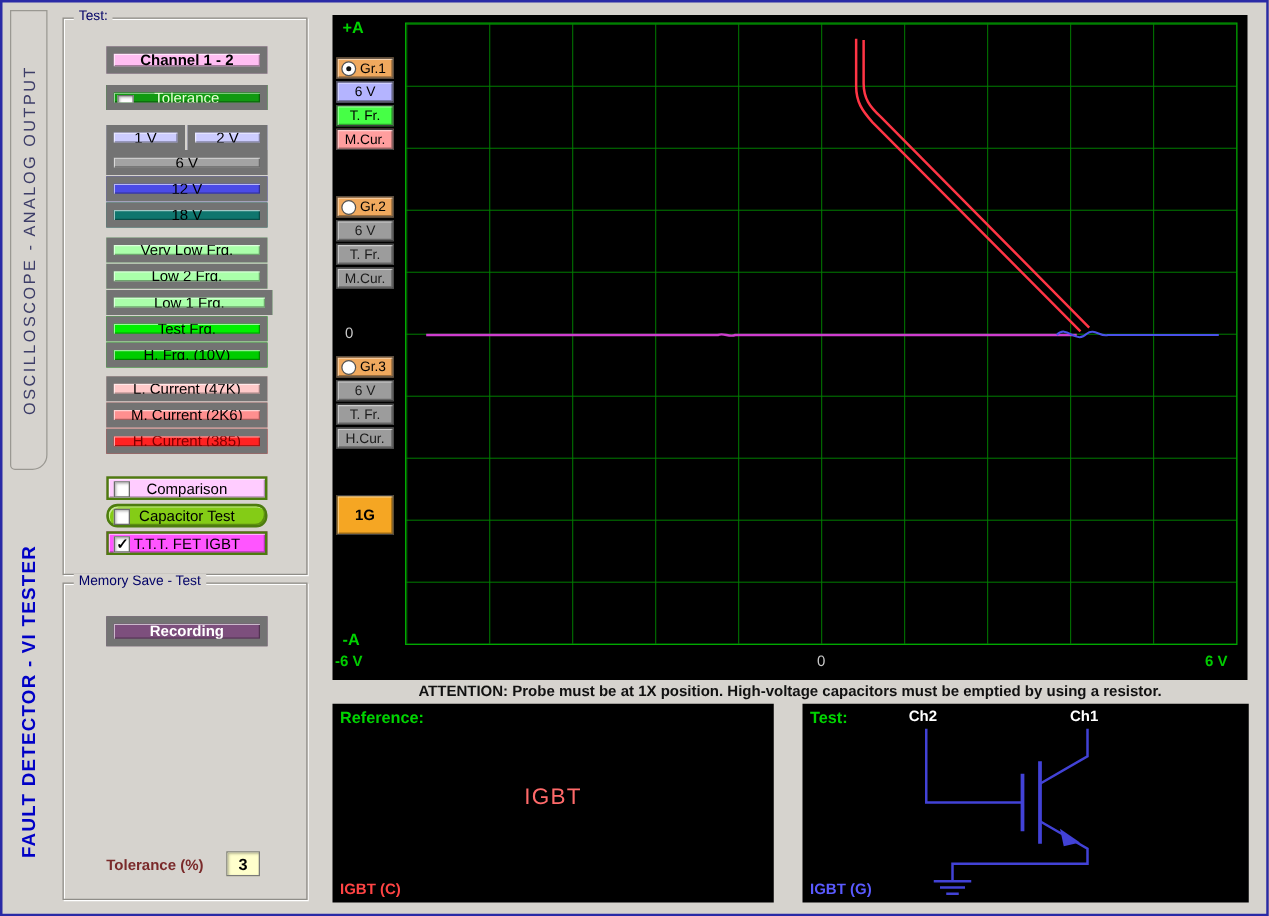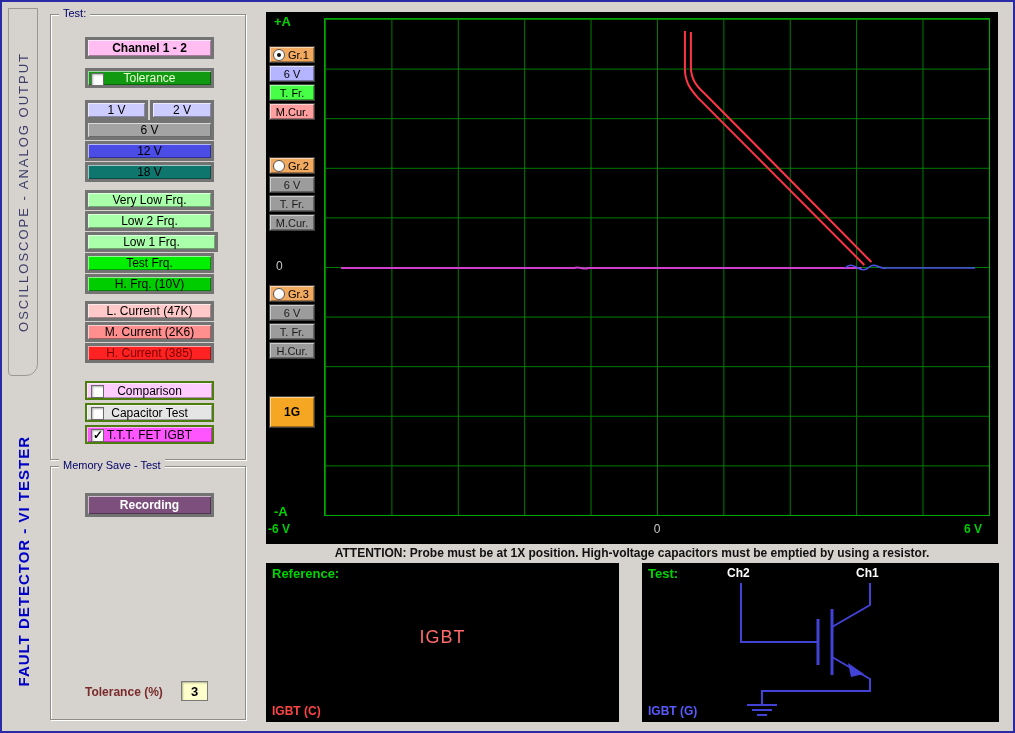--- a/index.html
+++ b/index.html
@@ -19,42 +19,42 @@
 
   
   .groupbox { position:absolute; border:1px solid #8f8d88; box-shadow:inset 1px 1px 0 #ffffff, 1px 1px 0 #ffffff; }
   #test-group  { left:48px; top:12px;  width:196px; height:446px; }
   #memory-group{ left:48px; top:464px; width:196px; height:254px; }
   .legend { position:absolute; top:-8px; left:8px; background:#d6d3ce; padding:0 4px;
     font-size:11px; color:#000066; }
 
   
   .btn { position:absolute; display:flex; align-items:center; justify-content:center;
-    color:#000; border:3px solid #737373; cursor:default; overflow:hidden;
+    color:#000; border:6px solid #737373; cursor:default; overflow:hidden;
     box-shadow:inset 1px 1px 0 rgba(255,255,255,.6), inset -1px -1px 0 rgba(0,0,0,.35); }
   .channel   { background:#ffbdf2; font-weight:bold; }
   .automatic { background:#119a11; color:#eaffd8; }
   .v12 { background:#ccccff; }
   .v6  { background:#a3a3a3; }
   .v12v{ background:#4b4be6; }
   .v18v{ background:#0f766e; }
   .freq-l { background:#aaffaa; }
   .freq-t { background:#00f000; }
   .freq-h { background:#00cd00; }
   .cur-l { background:#ffc9c9; }
   .cur-m { background:#ff8f8f; }
   .cur-h { background:#ff2222; color:#7d0000; }
   .recording { background:#7d4f7d; color:#fff; font-weight:bold; }
 
   
   .checkrow { position:absolute; left:34px; width:129px; height:19px;
     border:2px solid #4d7c0f; display:flex; align-items:center; justify-content:center;
     box-shadow:inset 1px 1px 0 rgba(255,255,255,.55), inset -1px -1px 0 rgba(0,0,0,.3); }
   .row-comparison { background:#ffccff; }
-  .row-capacitor  { background:#e5e5e5; }
+  .row-capacitor  { background:#84cc16;border-radius:9px; }
   .row-ttt        { background:#ff55ff; }
 
   .cb { width:13px; height:13px; background:#fff; border:1px solid #6b6b6b;
     box-shadow:inset 1px 1px 2px rgba(0,0,0,.3); display:inline-block; position:relative; }
   .cb.checked::after { content:"✓"; position:absolute; left:1px; top:-2px;
     font-size:12px; font-weight:bold; color:#000; }
   .radio { width:12px; height:12px; border-radius:50%; background:#fff;
     border:1px solid #555; display:inline-block; position:relative; flex:0 0 auto; }
   .radio.sel::after { content:""; position:absolute; left:3px; top:3px;
     width:4px; height:4px; border-radius:50%; background:#101010; }

